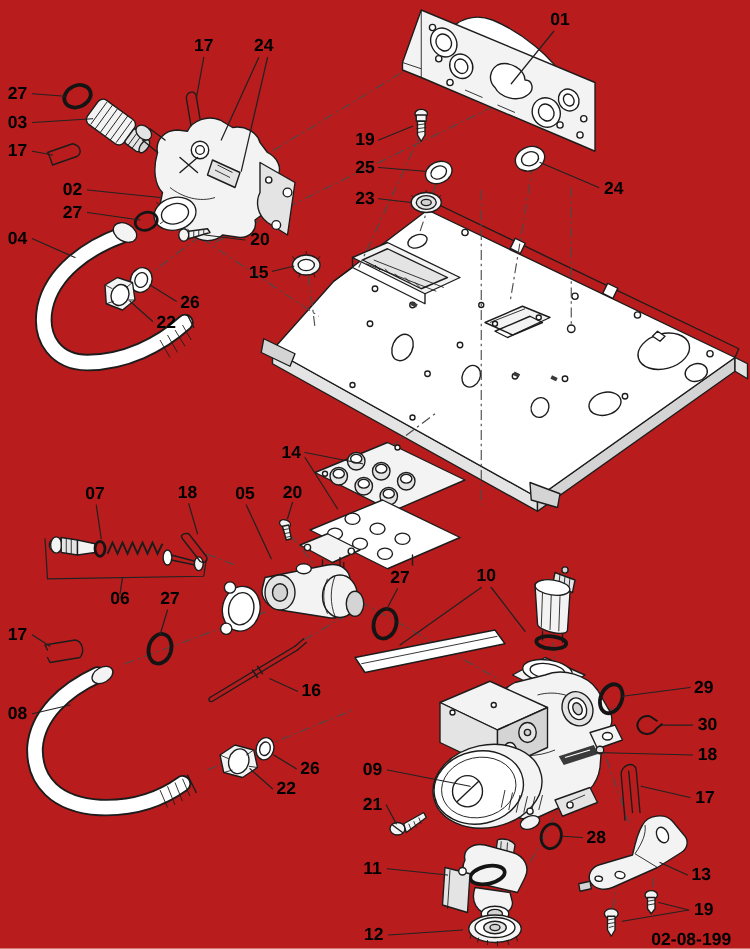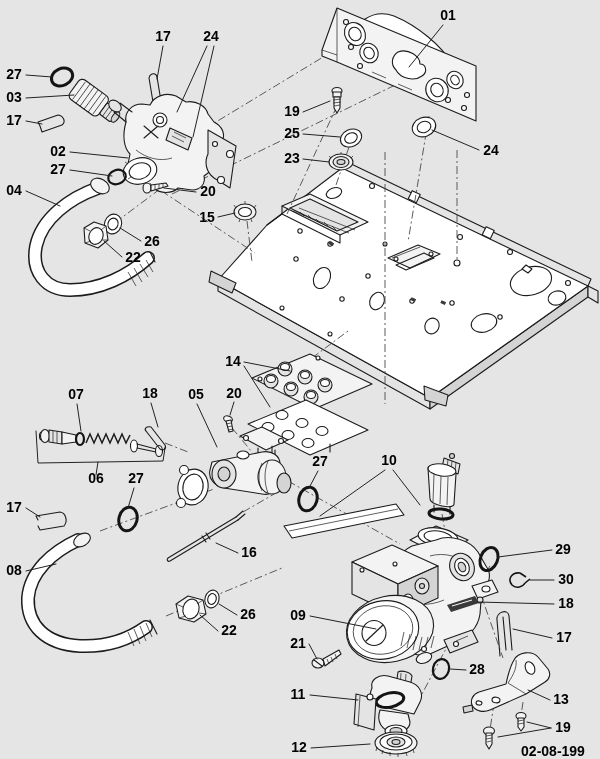--- a/index.html
+++ b/index.html
@@ -1,16 +1,16 @@
 <!DOCTYPE html>
 <html><head>
 <meta charset="utf-8">
 <style>
   html,body{margin:0;padding:0;background:#ffffff;}
-  .stage{position:relative;width:600px;height:759px;background:#e5e5e5;overflow:hidden;
+  .stage{position:relative;width:600px;height:759px;background:#b91c1c;overflow:hidden;
          font-family:"Liberation Sans","DejaVu Sans",sans-serif;}
   svg{position:absolute;left:0;top:0;}
   .s  {fill:none;stroke:#1c1c1c;stroke-width:1.1;stroke-linecap:round;stroke-linejoin:round}
   .sf {fill:#ffffff;stroke:#1c1c1c;stroke-width:1.1;stroke-linejoin:round}
   .sg {fill:#f3f3f3;stroke:#1c1c1c;stroke-width:1.1;stroke-linejoin:round}
   .sg2{fill:#e4e4e4;stroke:#1c1c1c;stroke-width:1.1;stroke-linejoin:round}
   .sg3{fill:#d4d4d4;stroke:#1c1c1c;stroke-width:1.1;stroke-linejoin:round}
   .or {fill:none;stroke:#141414;stroke-width:3}
   .or2{fill:none;stroke:#141414;stroke-width:2.2}
   .dash{fill:none;stroke:#4a4a4a;stroke-width:0.9;stroke-dasharray:8 3 2 3}

